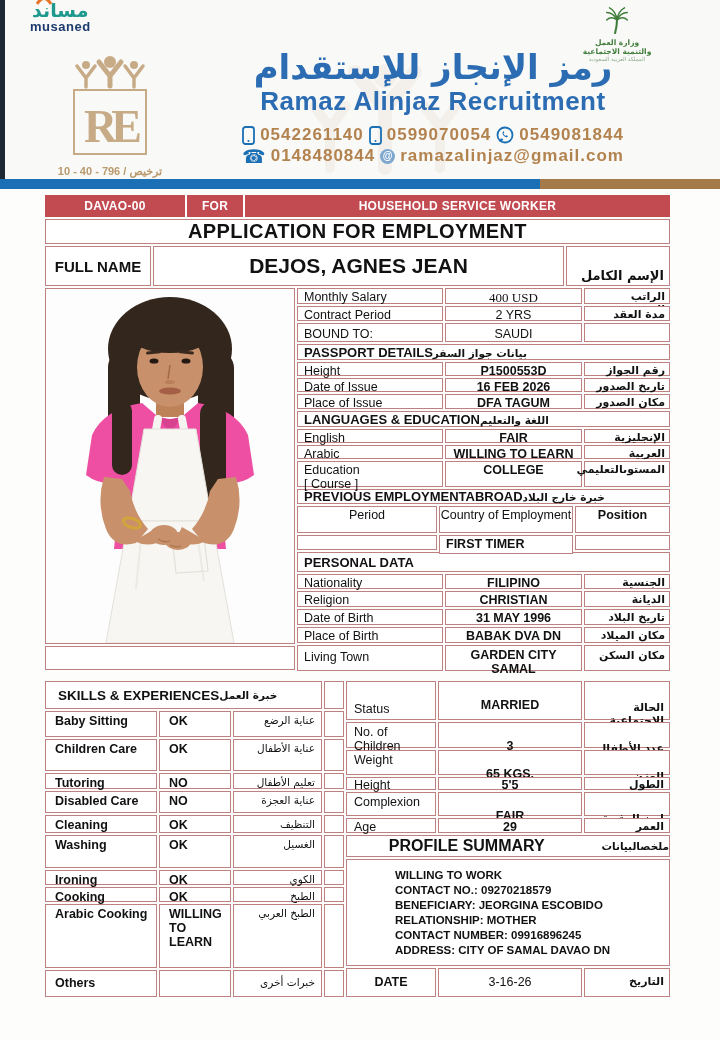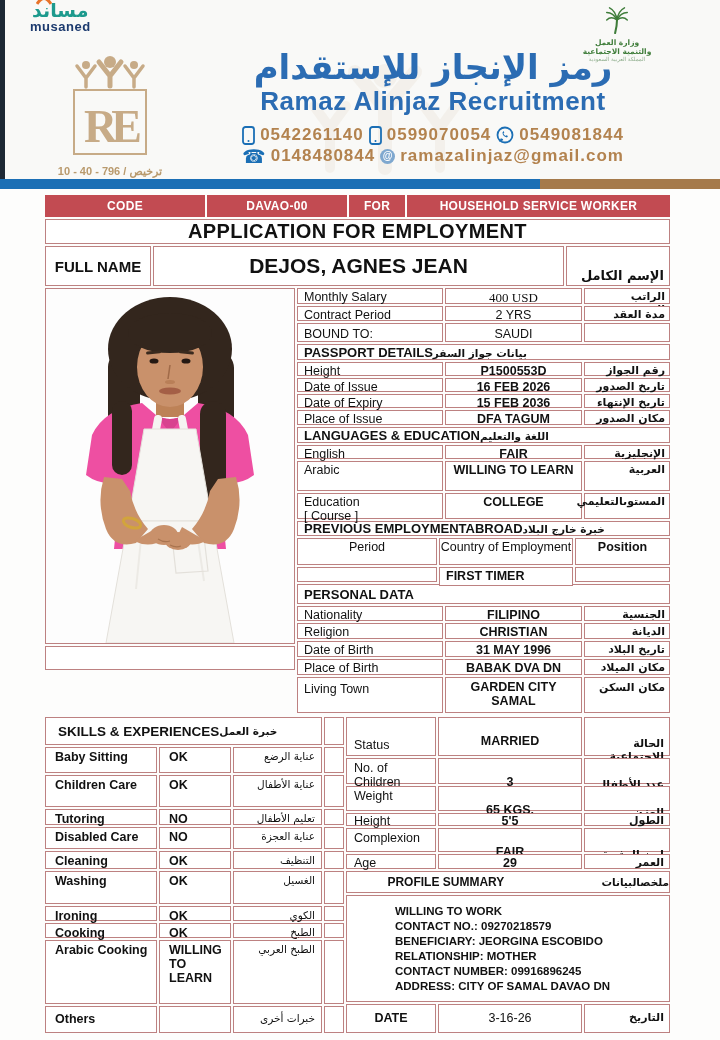--- a/index.html
+++ b/index.html
@@ -54,36 +54,36 @@
   .infocol{flex:1}
   .irow{display:flex;gap:2px;margin-bottom:2px}
   .lab{width:146px;font-size:12.5px;padding:1px 0 0 6px}
   .val{flex:1;font-weight:bold;font-size:12.5px;text-align:center;padding-top:1px}
   .val.reg{font-weight:normal}
   .val.serif{font-weight:normal;font-family:"Liberation Serif",serif;font-size:13px}
   .arc2{width:86px;direction:rtl;font-family:"DejaVu Sans",sans-serif;font-weight:bold;font-size:11px;padding:1px 4px 0 0}
   .hrow{font-weight:bold;font-size:13px;padding-left:6px;display:flex;align-items:center;margin-bottom:2px}
   .hrow .har{font-size:10.5px;margin-right:4px;padding-top:1px}
 
-  .skillsflex{display:flex;gap:2px;margin-top:2px;align-items:flex-start}
+  .skillsflex{display:flex;gap:2px;margin-top:8px;align-items:flex-start}
   .skl{width:299px;flex:none}
   .str{flex:1}
   .srow{display:flex;gap:2px;margin-bottom:2px}
   .slab{width:112px;font-weight:bold;font-size:12.5px;padding:2px 0 0 9px}
   .sval{width:72px;font-weight:bold;font-size:12.5px;padding:2px 0 0 9px}
   .sar{flex:1;direction:rtl;font-family:"DejaVu Sans",sans-serif;font-size:10.5px;padding:2px 6px 0 0}
   .ssp{width:20px;flex:none}
   .sheader{font-weight:bold;font-size:13.5px;padding-left:12px;display:flex;align-items:center}
   .trow{display:flex;gap:2px;margin-bottom:2px}
   .tlab{width:90px;font-size:12.5px;padding:2px 0 0 7px}
   .tval{flex:1;font-weight:bold;font-size:12.5px;text-align:center;padding-top:16px}
   .tval.reg{font-weight:normal}
   .tar{width:86px;direction:rtl;font-family:"DejaVu Sans",sans-serif;font-weight:bold;font-size:11px;padding:19px 5px 0 0}
   .profhdr{display:flex;align-items:center;margin-bottom:2px;font-weight:bold}
-  .profhdr .pen{flex:1.7;text-align:center;font-size:12px}
+  .profhdr .pen{flex:1.7;text-align:right;font-size:16px}
   .profhdr .par{flex:1;direction:rtl;font-family:"DejaVu Sans",sans-serif;font-size:10.5px;padding-left:8px}
   .summary{padding:8px 4px 0 48px;font-weight:bold;font-size:11.5px;line-height:15px}
 </style>
 </head>
 <body>
 
 <div class="hdr">
   <div class="left-strip"></div>
 
   <div class="wm">
@@ -171,21 +171,20 @@
 
   <div class="hbars">
     <div class="hb-blue"></div>
     <div class="hb-brown"></div>
   </div>
 </div>
 
 <div class="form">
 
   <div class="redbar">
-    <div class="redcell" style="width:160px">CODE</div>
     <div class="redcell" style="width:140px">DAVAO-00</div>
     <div class="redcell" style="width:56px">FOR</div>
     <div class="redcell" style="flex:1">HOUSEHOLD SERVICE WORKER</div>
   </div>
 
   <div class="cell titlerow">APPLICATION FOR EMPLOYMENT</div>
 
   <div class="fnrow">
     <div class="cell fn-lab">FULL NAME</div>
     <div class="cell fn-val">DEJOS, AGNES JEAN</div>
@@ -265,40 +264,35 @@
       <div class="irow" style="height:14px">
         <div class="cell lab">Height</div>
         <div class="cell val">P1500553D</div>
         <div class="cell arc2">رقم الجواز</div>
       </div>
       <div class="irow" style="height:14px">
         <div class="cell lab">Date of Issue</div>
         <div class="cell val">16 FEB 2026</div>
         <div class="cell arc2">تاريخ الصدور</div>
       </div>
-      <div class="irow" style="height:14px">
-        <div class="cell lab">Date of Expiry</div>
-        <div class="cell val">15 FEB 2036</div>
-        <div class="cell arc2">تاريخ الإنتهاء</div>
-      </div>
       <div class="irow" style="height:15px">
         <div class="cell lab">Place of Issue</div>
         <div class="cell val">DFA TAGUM</div>
         <div class="cell arc2">مكان الصدور</div>
       </div>
       <div class="cell hrow" style="height:16px">
         <span>LANGUAGES &amp; EDUCATION</span>
         <span class="har ar">اللغة والتعليم</span>
       </div>
       <div class="irow" style="height:14px">
         <div class="cell lab">English</div>
         <div class="cell val">FAIR</div>
         <div class="cell arc2">الإنجليزية</div>
       </div>
-      <div class="irow" style="height:30px">
+      <div class="irow" style="height:14px">
         <div class="cell lab">Arabic</div>
         <div class="cell val">WILLING TO LEARN</div>
         <div class="cell arc2">العربية</div>
       </div>
       <div class="irow" style="height:26px">
         <div class="cell lab">
           <div>Education</div>
           <div>[ Course ]</div>
         </div>
         <div class="cell val">COLLEGE</div>
@@ -334,21 +328,21 @@
       <div class="irow" style="height:16px">
         <div class="cell lab">Date of Birth</div>
         <div class="cell val">31 MAY 1996</div>
         <div class="cell arc2">تاريخ البلاد</div>
       </div>
       <div class="irow" style="height:16px">
         <div class="cell lab">Place of Birth</div>
         <div class="cell val">BABAK DVA DN</div>
         <div class="cell arc2">مكان الميلاد</div>
       </div>
-      <div class="irow" style="height:36px">
+      <div class="irow" style="height:26px">
         <div class="cell lab" style="padding-top:4px">Living Town</div>
         <div class="cell val" style="padding:2px 24px 0 24px">GARDEN CITY SAMAL</div>
         <div class="cell arc2" style="padding-top:3px">مكان السكن</div>
       </div>
     </div>
   </div>
 
   <div class="skillsflex">
     <div class="skl">
       <div class="srow" style="height:28px">

